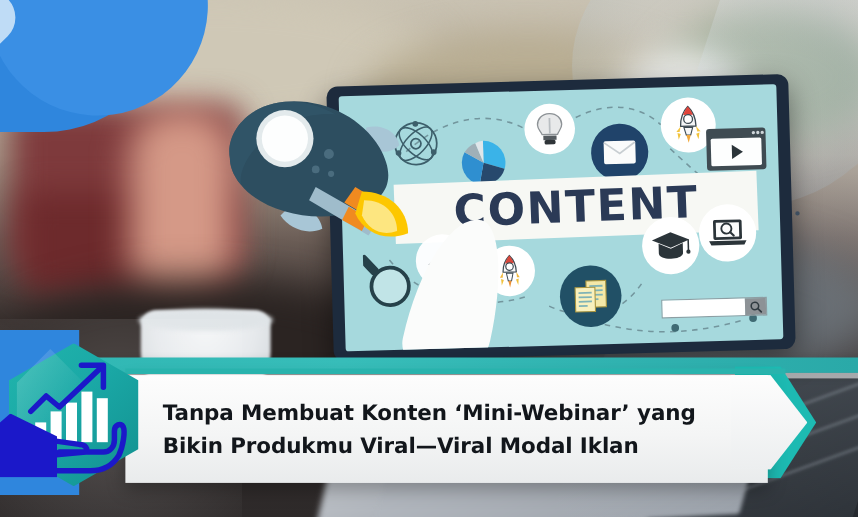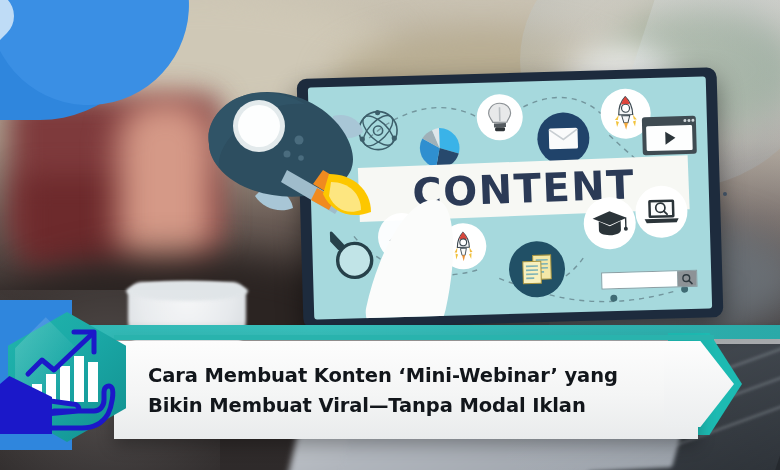--- a/index.html
+++ b/index.html
@@ -463,22 +463,22 @@
 
   <div class="teal-band"></div>
   <div class="teal-band-2"></div>
 
   <div class="title-wrap">
     <div class="title-hex-right"></div>
     <div class="title-bar"></div>
     <div class="title-hex-right-in"></div>
     <div class="title-top-rule"></div>
     <div class="title-text">
-      <div>Cara Membuat Konten ‘Mini-Webinar’ yang</div>
-      <div>Bikin Membuat Viral—Tanpa Modal Iklan</div>
+      <div>Tanpa Membuat Konten ‘Mini-Webinar’ yang</div>
+      <div>Bikin Produkmu Viral—Viral Modal Iklan</div>
     </div>
   </div>
 
   <div class="blue-square-bg"></div>
   <div class="logo-hex">
     <div class="hex-shape"></div>
     <div class="hex-gloss"></div>
     <svg width="118" height="130" viewBox="0 0 118 130" style="position:absolute;left:0;top:0;">
 
       <rect x="24" y="72" width="10" height="18" fill="#ffffff"></rect>

